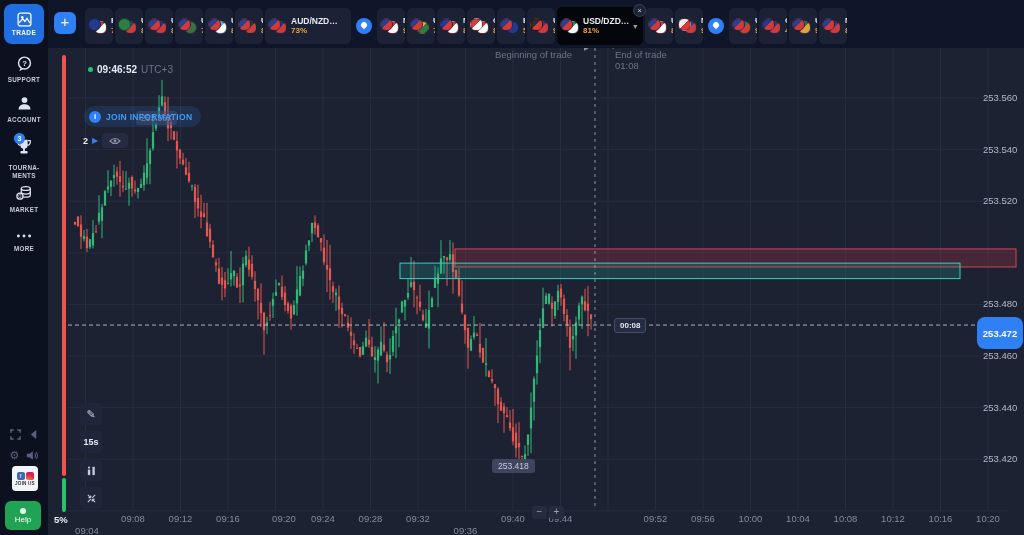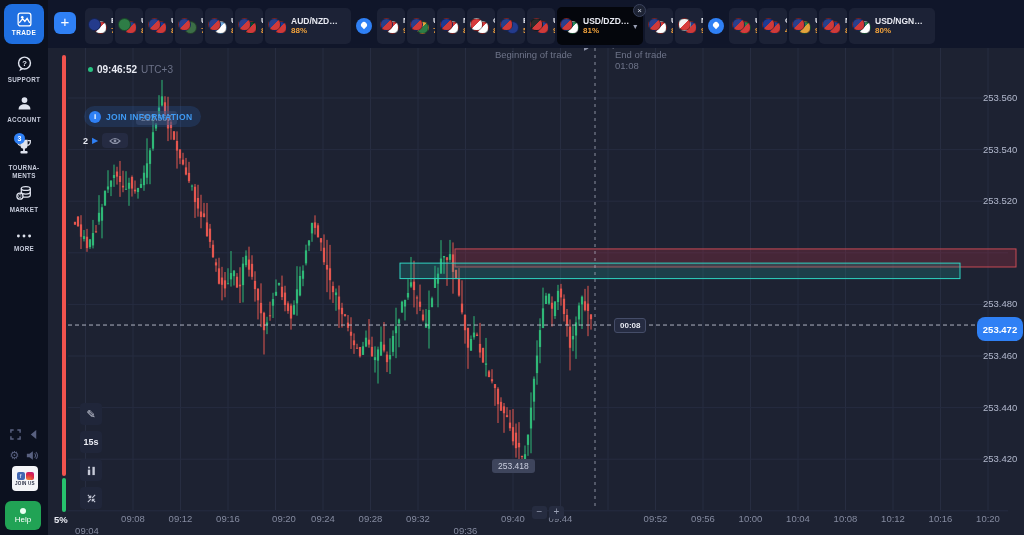--- a/index.html
+++ b/index.html
@@ -51,21 +51,21 @@
     background:#1d2334; border:1px solid #3a425c; color:#cfd3e0; font-size:8px; line-height:11px; text-align:center; cursor:pointer; z-index:5; }
   .pin-btn { width:16px; height:16px; border-radius:50%; background:#2f80f5; margin:0 5px 0 3px; position:relative; flex:none; cursor:pointer; }
   .pin-btn i { position:absolute; left:5px; top:4px; width:6px; height:6px; background:#fff;
     border-radius:50% 50% 50% 0; transform:rotate(-45deg); }
 
   
   #chart-pane { position:absolute; left:48px; top:48px; width:976px; height:487px; background:#1d2232; overflow:visible; }
   #chart-svg { position:absolute; left:0; top:0; }
   .ylab { position:absolute; left:935px; width:40px; font-size:9.5px; color:#b2b8cc; }
   .xlab { position:absolute; width:36px; text-align:center; font-size:9.5px; color:#858ba0; top:465px; }
-  .price-pill { position:absolute; left:929px; width:46px; height:24px; border-radius:8px; background:#2f80f5;
+  .price-pill { position:absolute; left:929px; width:46px; height:32px; border-radius:8px; background:#2f80f5;
     color:#fff; font-size:9.5px; font-weight:bold; display:flex; align-items:center; justify-content:center; z-index:6; }
   .senti-lab { position:absolute; font-size:9.5px; font-weight:bold; color:#e8eaf2; z-index:7; }
   .senti-bar { position:absolute; left:14px; width:4px; border-radius:2px; }
   .clock-row { position:absolute; left:40px; top:16px; display:flex; align-items:center; gap:4px; z-index:5; }
   .clock-dot { width:5px; height:5px; border-radius:50%; background:#27c281; }
   .clock-time { font-size:10px; font-weight:bold; color:#e8eaf2; }
   .clock-tz { font-size:10px; color:#6c7288; }
   .pair-info { position:absolute; left:36px; top:58px; height:21px; border-radius:11px; background:rgba(47,128,245,.16);
     display:flex; align-items:center; gap:5px; padding:0 9px 0 5px; z-index:5; cursor:pointer; }
   .pair-info .i-ico { width:12px; height:12px; border-radius:50%; background:#2f80f5; color:#fff; font-size:8px;
@@ -246,21 +246,21 @@
             <span class="tpct">88</span>
           </div>
         </div>
         <div class="tab wide">
           <div class="flagpair">
             <span class="flag f1" style="background: linear-gradient(135deg, rgb(39, 64, 139) 50%, rgb(207, 58, 58) 50%);"></span>
             <span class="flag f2" style="background: linear-gradient(135deg, rgb(31, 58, 147) 50%, rgb(207, 58, 58) 50%);"></span>
           </div>
           <div class="txt">
             <span class="tlabel">AUD/NZD…</span>
-            <span class="tpct">88%</span>
+            <span class="tpct">73%</span>
           </div>
         </div>
         <div class="pin-btn">
           <i></i>
         </div>
         <div class="tab mini">
           <div class="flagpair">
             <span class="flag f1" style="background: linear-gradient(135deg, rgb(39, 64, 139) 50%, rgb(207, 58, 58) 50%);"></span>
             <span class="flag f2" style="background: linear-gradient(135deg, rgb(214, 60, 60) 50%, rgb(255, 255, 255) 50%);"></span>
           </div>
@@ -385,30 +385,20 @@
           </div>
         </div>
         <div class="tab mini">
           <div class="flagpair">
             <span class="flag f1" style="background: linear-gradient(135deg, rgb(39, 64, 139) 50%, rgb(207, 58, 58) 50%);"></span>
             <span class="flag f2" style="background: linear-gradient(135deg, rgb(43, 63, 140) 50%, rgb(207, 58, 58) 50%);"></span>
           </div>
           <div class="txt">
             <span class="tlabel">NZ</span>
             <span class="tpct">84</span>
-          </div>
-        </div>
-        <div class="tab wide">
-          <div class="flagpair">
-            <span class="flag f1" style="background: linear-gradient(135deg, rgb(43, 63, 140) 50%, rgb(207, 58, 58) 50%);"></span>
-            <span class="flag f2" style="background: linear-gradient(135deg, rgb(46, 139, 87) 50%, rgb(255, 255, 255) 50%);"></span>
-          </div>
-          <div class="txt">
-            <span class="tlabel">USD/NGN…</span>
-            <span class="tpct">80%</span>
           </div>
         </div>
       </div>
   </header>
 
   <main id="chart-pane">
     <svg id="chart-svg" width="976" height="487" viewBox="0 0 976 487">
         <line x1="37.5" y1="0" x2="37.5" y2="462" stroke="#272d41" stroke-width="1"></line>
         <line x1="85" y1="0" x2="85" y2="462" stroke="#272d41" stroke-width="1"></line>
         <line x1="132.5" y1="0" x2="132.5" y2="462" stroke="#272d41" stroke-width="1"></line>

